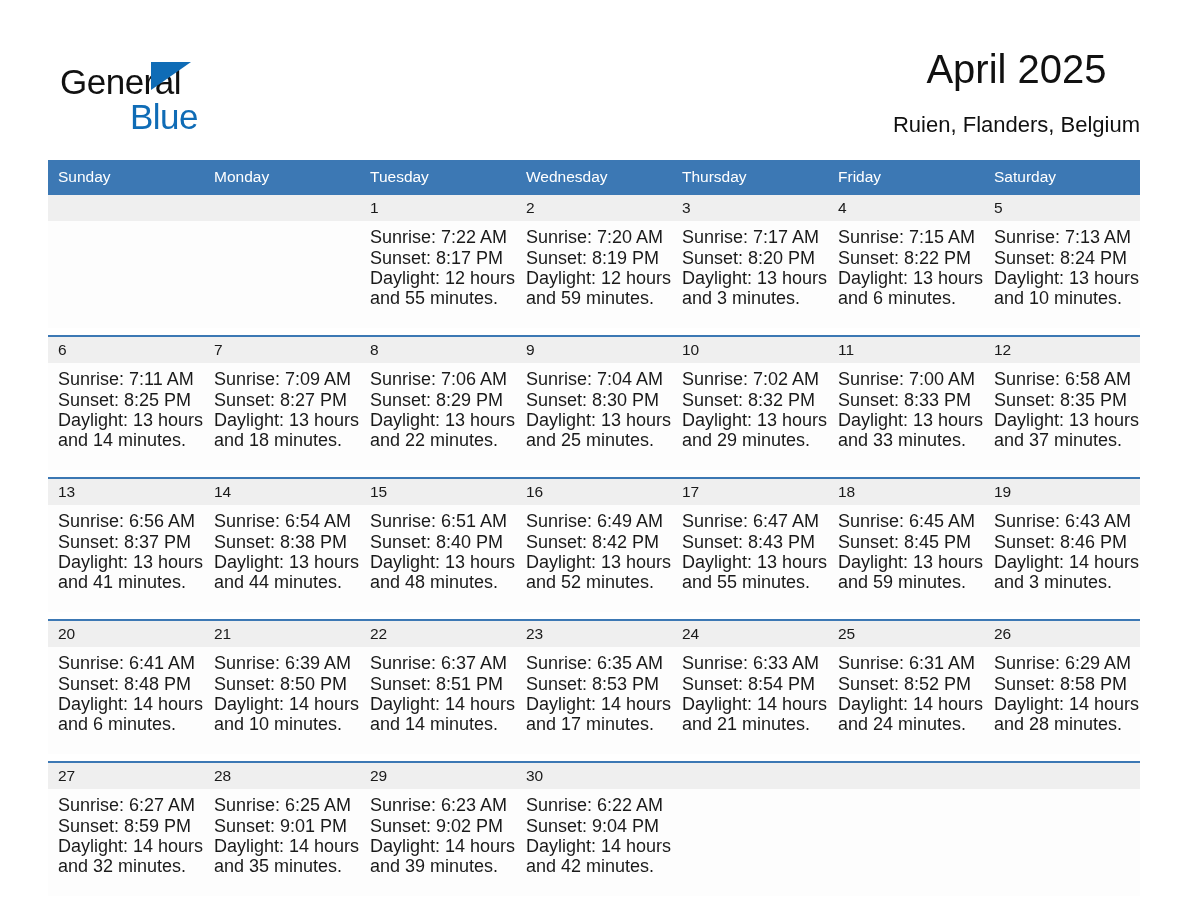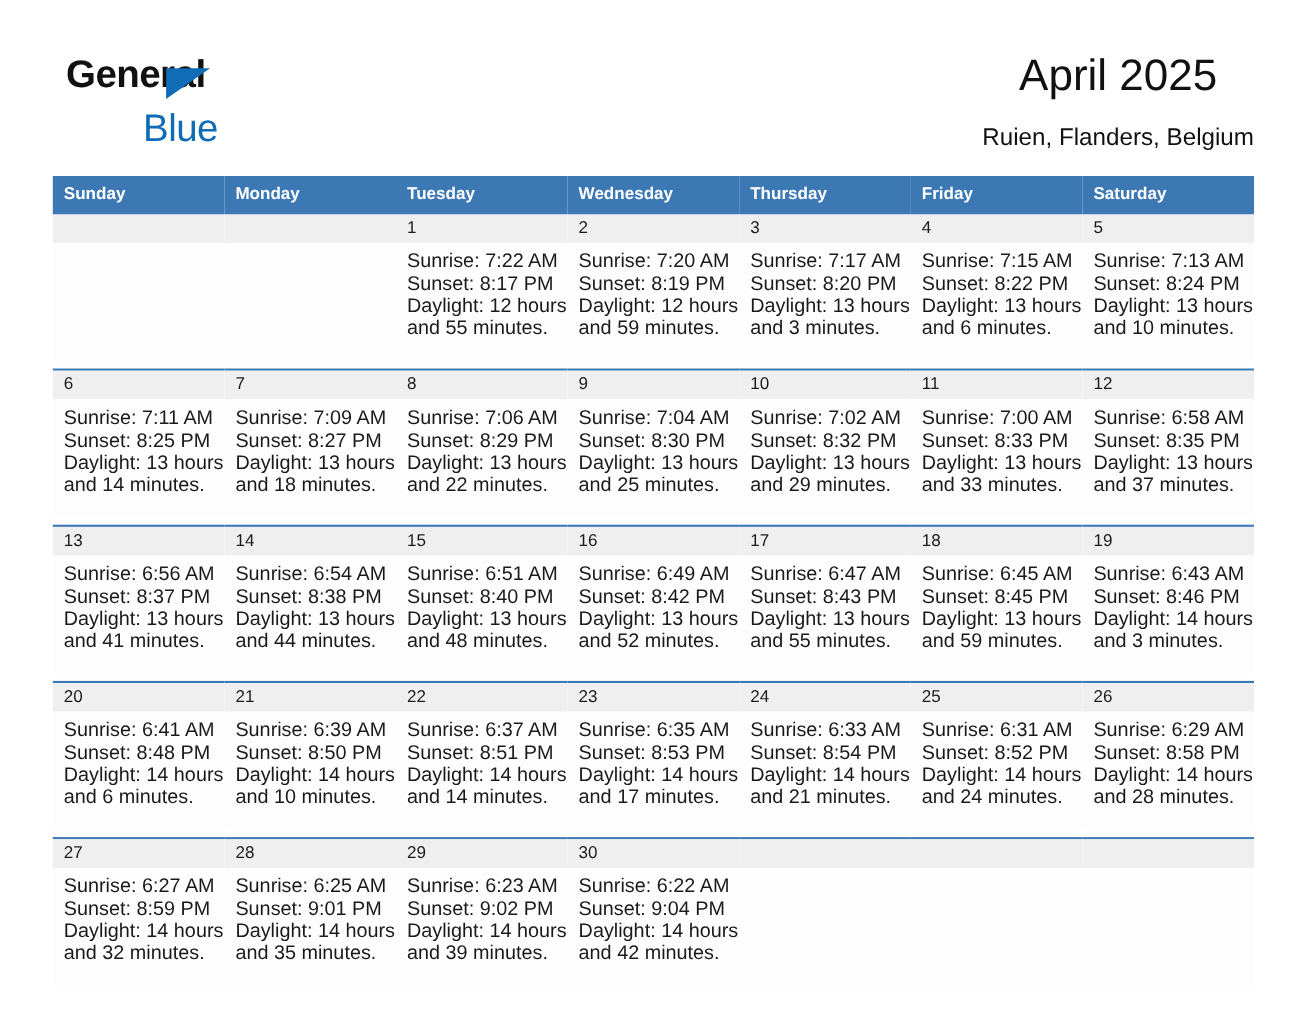--- a/index.html
+++ b/index.html
@@ -30,23 +30,23 @@
     padding-top: 44px;
   }
   .brand {
     position: relative;
     width: 260px;
     height: 80px;
   }
   .brand-general {
     position: absolute;
     left: 12px;
-    top: 6px;
+    top: 20px;
     font-size: 35px;
-    font-weight: 700;
+    font-weight: 400;
     letter-spacing: -0.5px;
     color: #111111;
     line-height: 1;
   }
   .brand-tri {
     position: absolute;
     left: 103px;
     top: 18px;
     width: 0;
     height: 0;
@@ -86,21 +86,21 @@
   .calendar {
     margin-top: 22px;
     width: 1092px;
     border-collapse: collapse;
     table-layout: fixed;
   }
   .calendar th {
     background: #3c78b4;
     color: #ffffff;
     font-size: 15.5px;
-    font-weight: 700;
+    font-weight: 400;
     text-align: left;
     padding: 8px 0 9px 10px;
     height: 31px;
   }
   .weekrow > td {
     vertical-align: top;
     padding: 0;
     border-top: 2px solid #3c78b4;
   }
   .weekrow.first > td {

